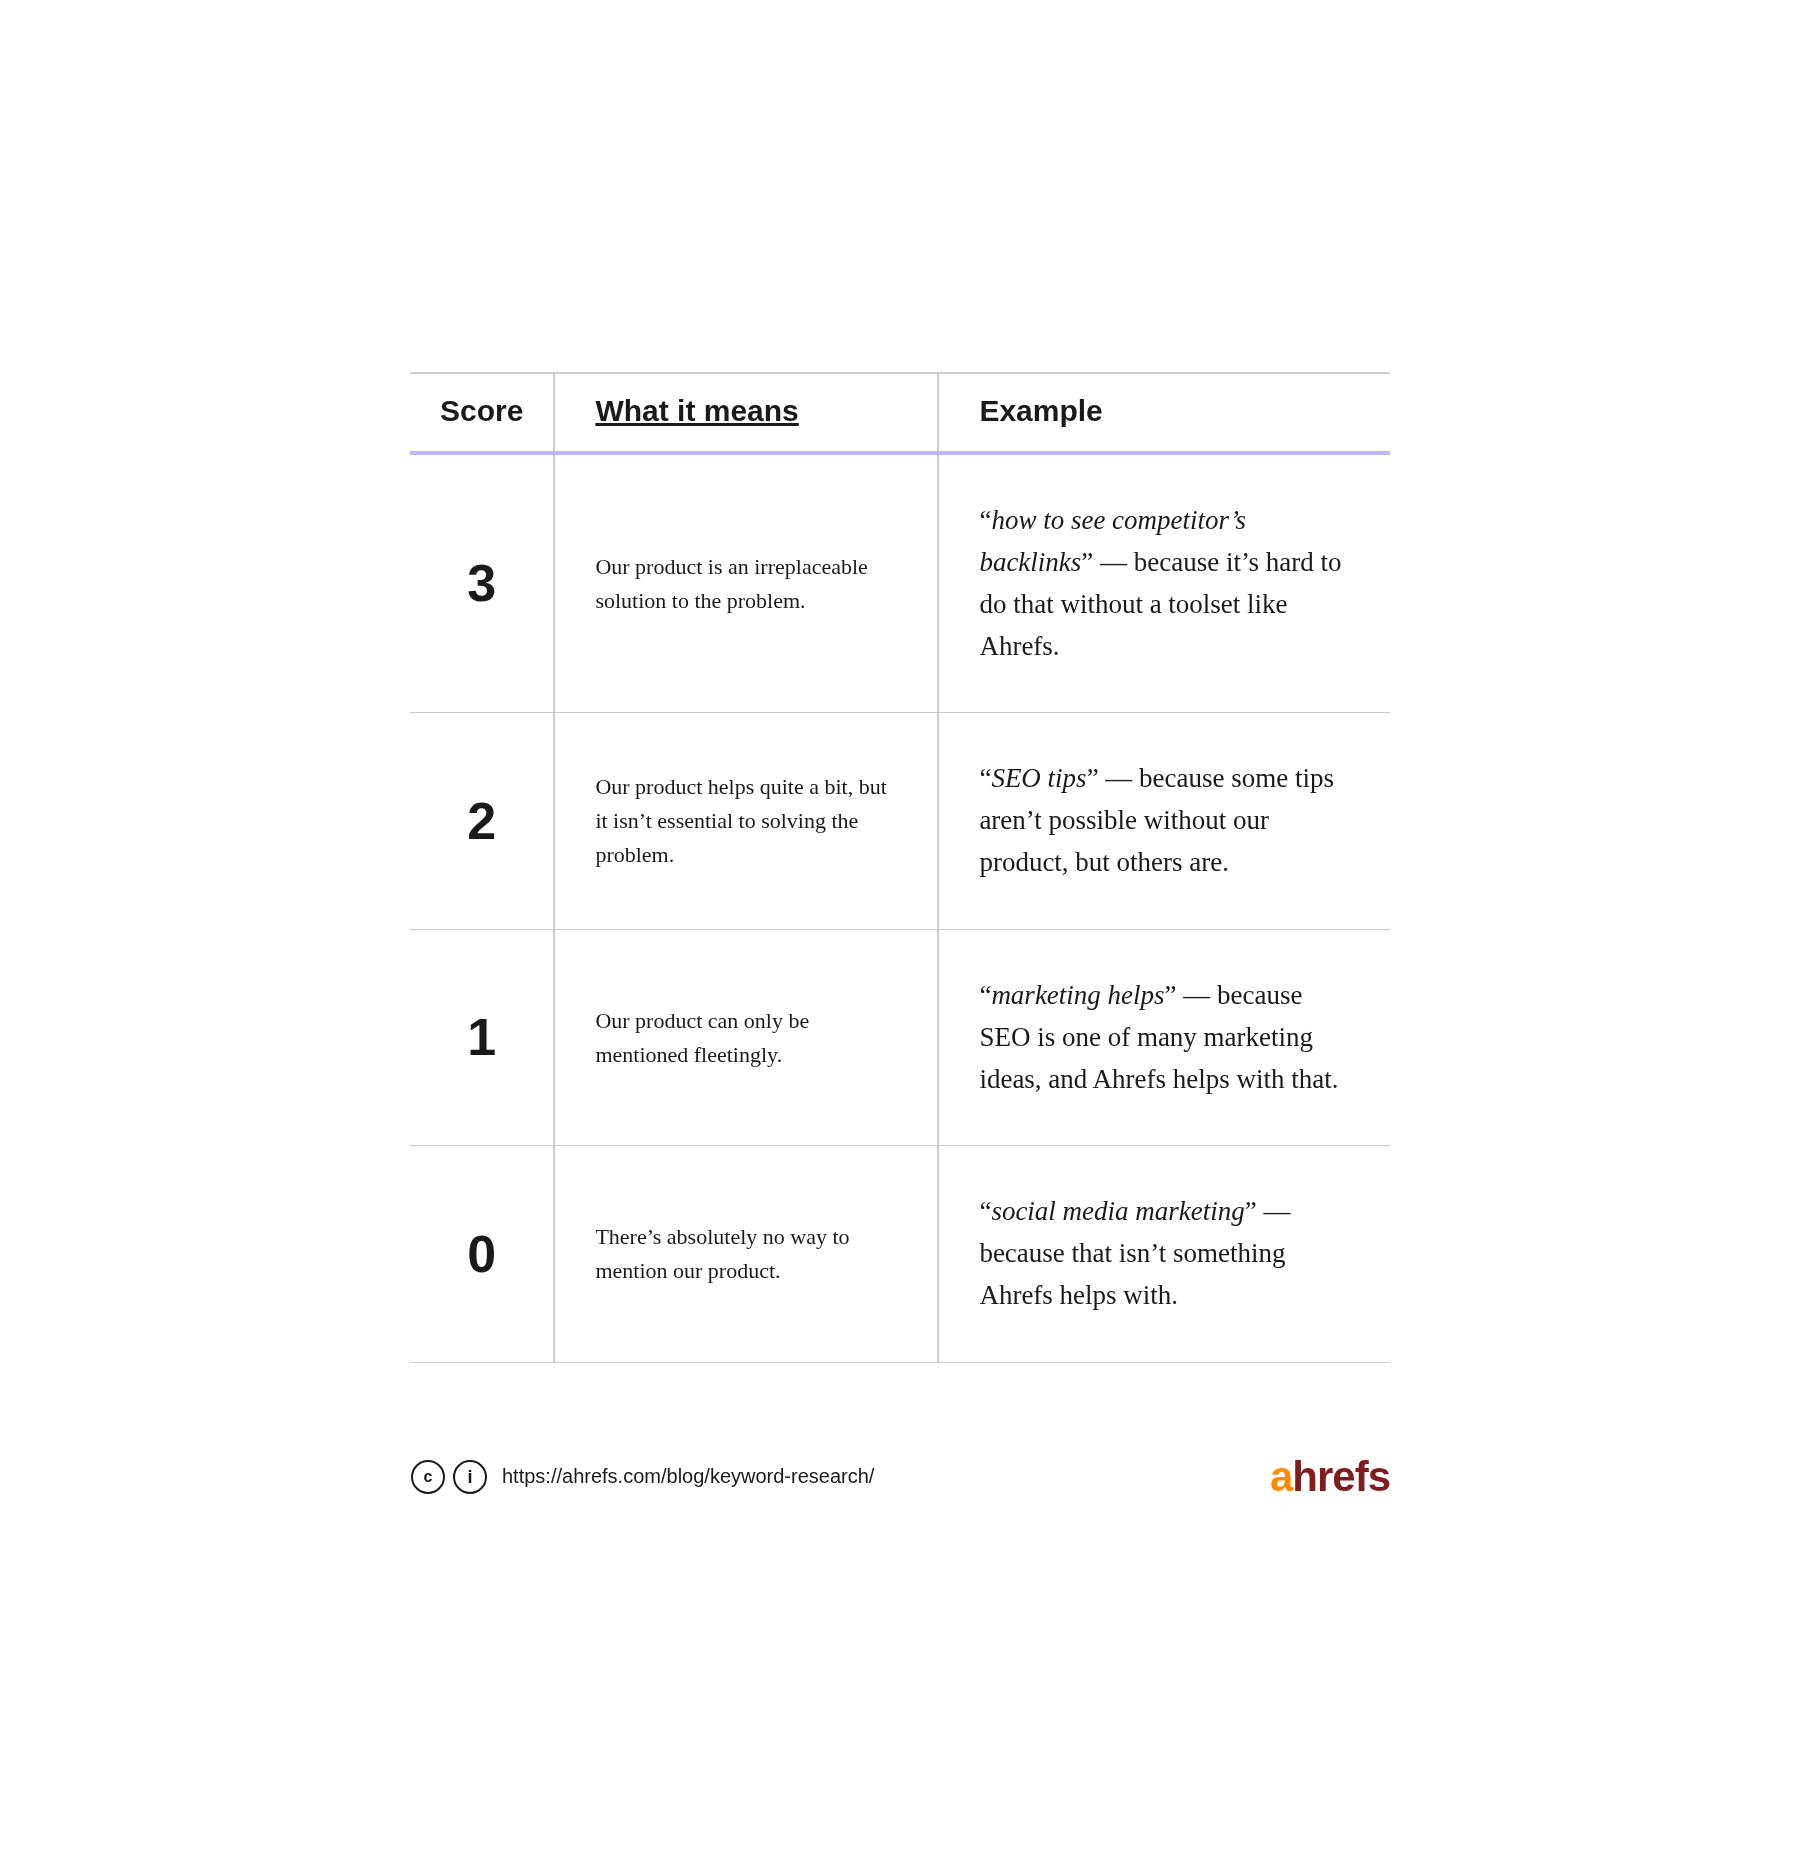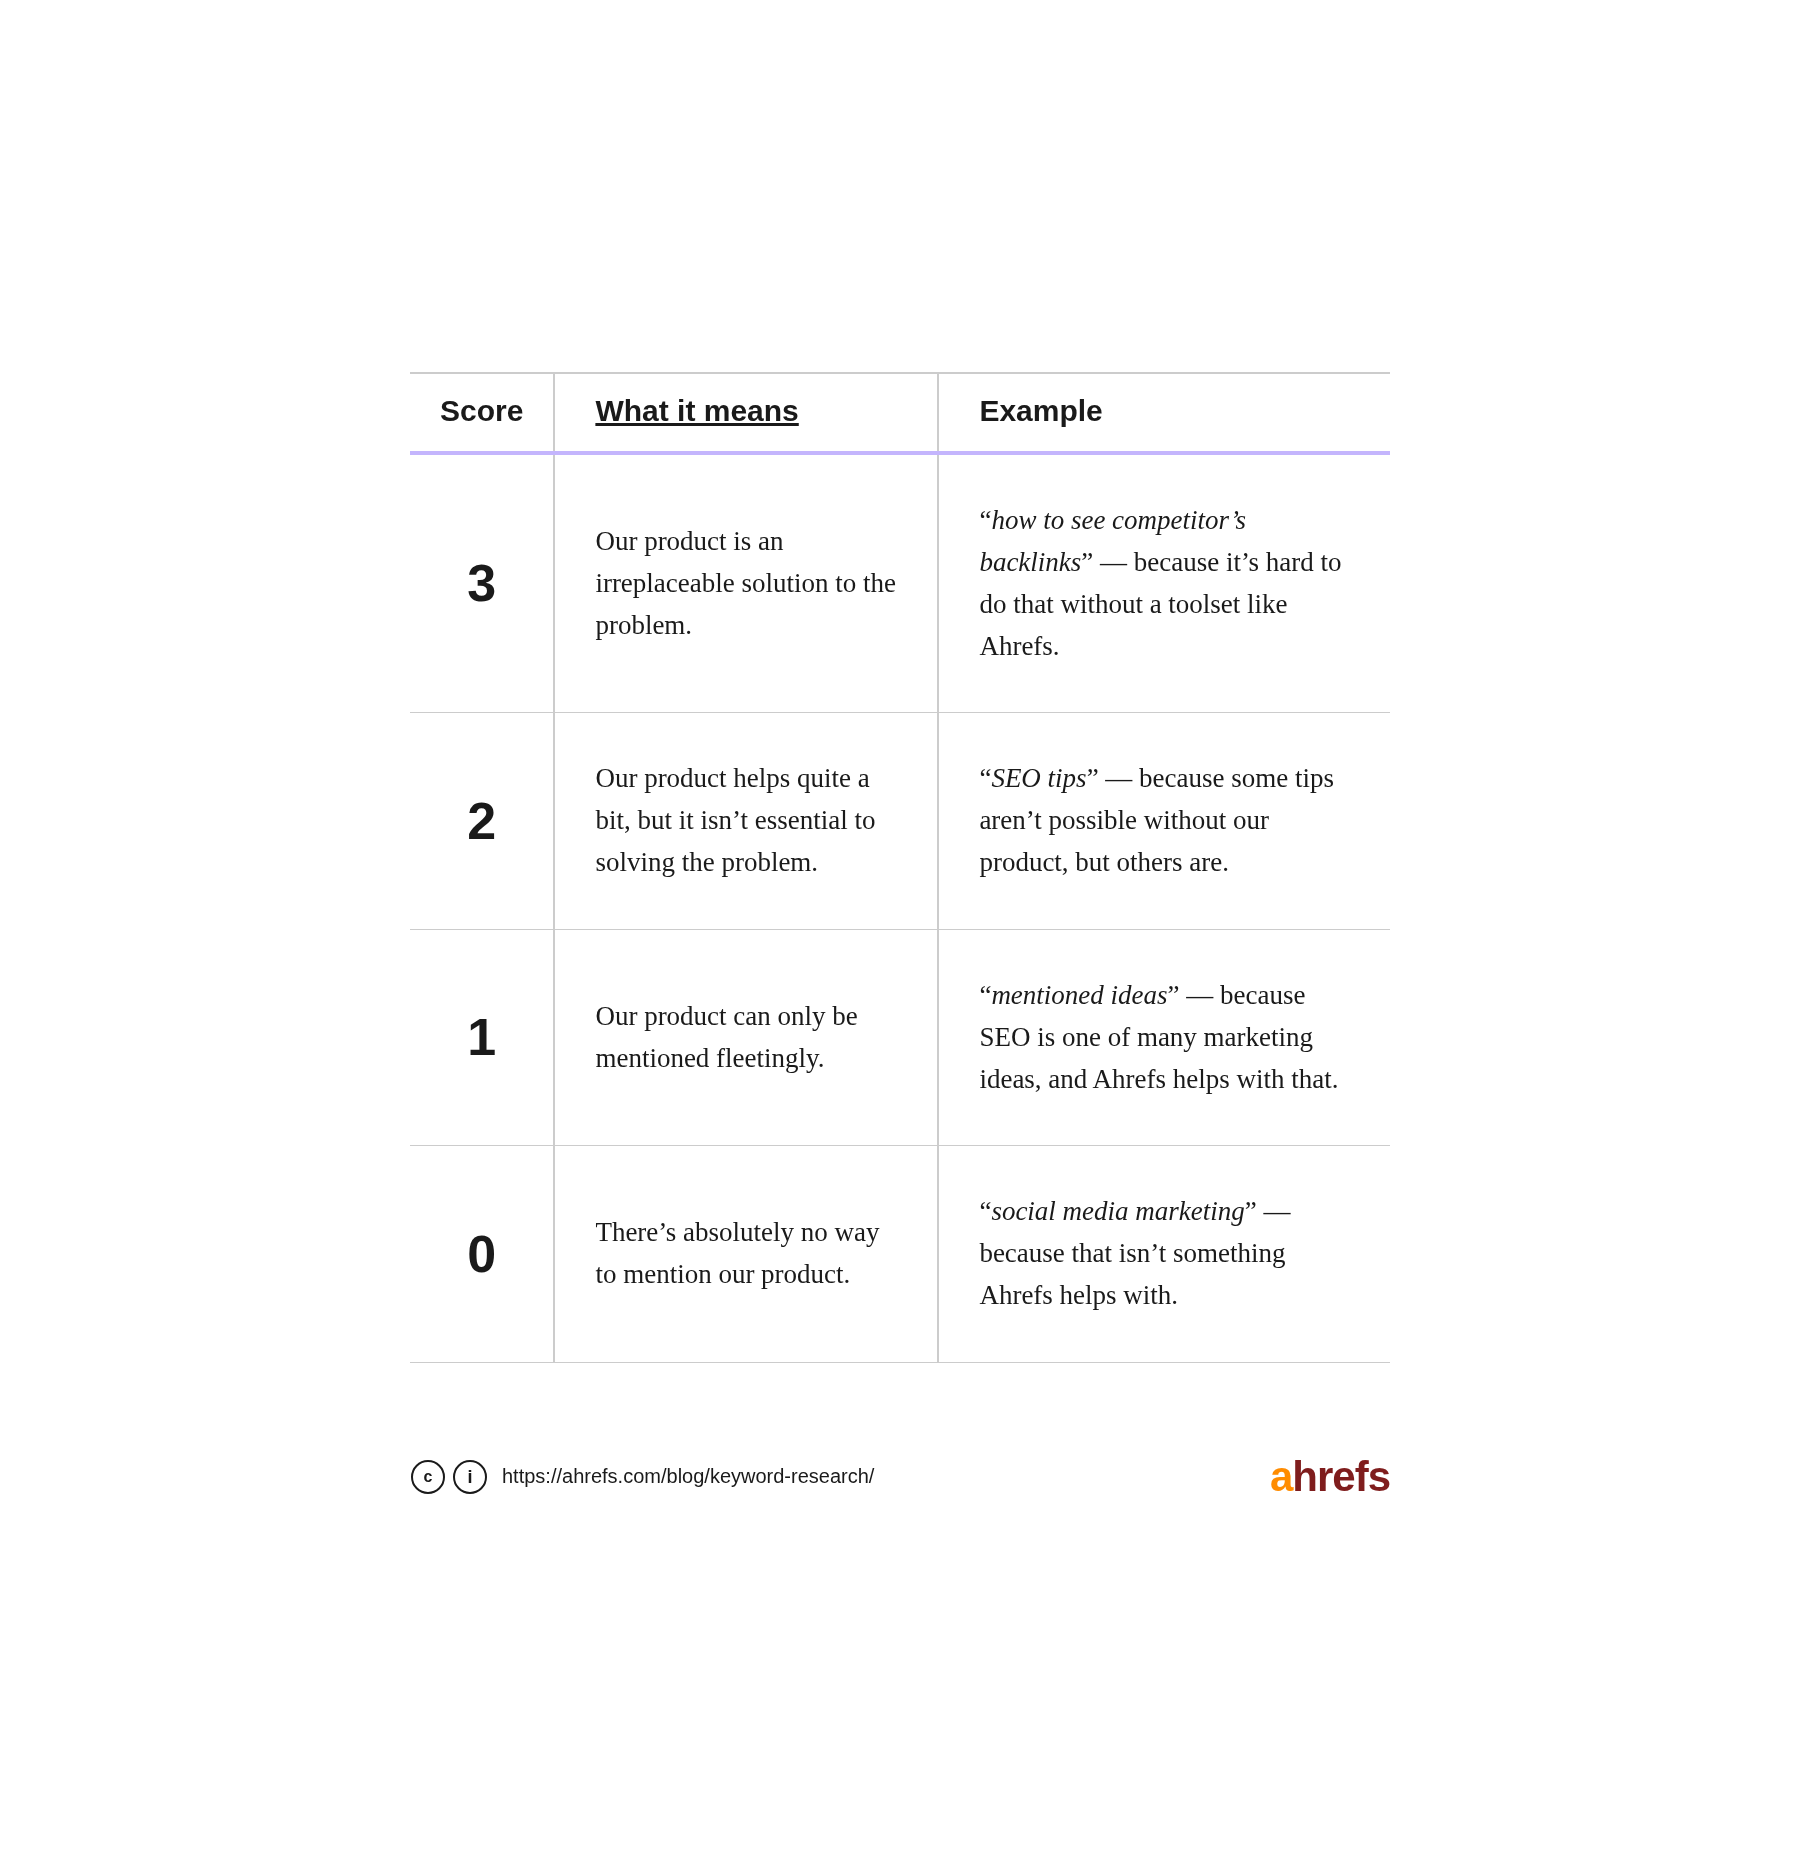--- a/index.html
+++ b/index.html
@@ -86,21 +86,21 @@
       font-size: 52px;
       vertical-align: middle;
     }
 
     .main-table tbody tr td.meaning-cell {
       border-left: 2px solid #cccccc;
       border-right: 2px solid #cccccc;
       padding-left: 40px;
       padding-right: 35px;
       font-family: Georgia, serif;
-      font-size: 27px;
+      font-size: 22px;
     }
 
     .main-table tbody tr td.example-cell {
       padding-left: 40px;
       font-family: Georgia, serif;
       font-size: 27px;
     }
 
     .example-cell em {
       font-style: italic;
@@ -173,21 +173,21 @@
           <td class="example-cell">“<em>how to see competitor’s backlinks</em>” — because it’s hard to do that without a toolset like Ahrefs.</td>
         </tr>
         <tr>
           <td class="score-cell">2</td>
           <td class="meaning-cell">Our product helps quite a bit, but it isn’t essential to solving the problem.</td>
           <td class="example-cell">“<em>SEO tips</em>” — because some tips aren’t possible without our product, but others are.</td>
         </tr>
         <tr>
           <td class="score-cell">1</td>
           <td class="meaning-cell">Our product can only be mentioned fleetingly.</td>
-          <td class="example-cell">“<em>mentioned ideas</em>” — because SEO is one of many marketing ideas, and Ahrefs helps with that.</td>
+          <td class="example-cell">“<em>marketing helps</em>” — because SEO is one of many marketing ideas, and Ahrefs helps with that.</td>
         </tr>
         <tr>
           <td class="score-cell">0</td>
           <td class="meaning-cell">There’s absolutely no way to mention our product.</td>
           <td class="example-cell">“<em>social media marketing</em>” — because that isn’t something Ahrefs helps with.</td>
         </tr>
       </tbody>
   </table>
 
   <div class="footer">

